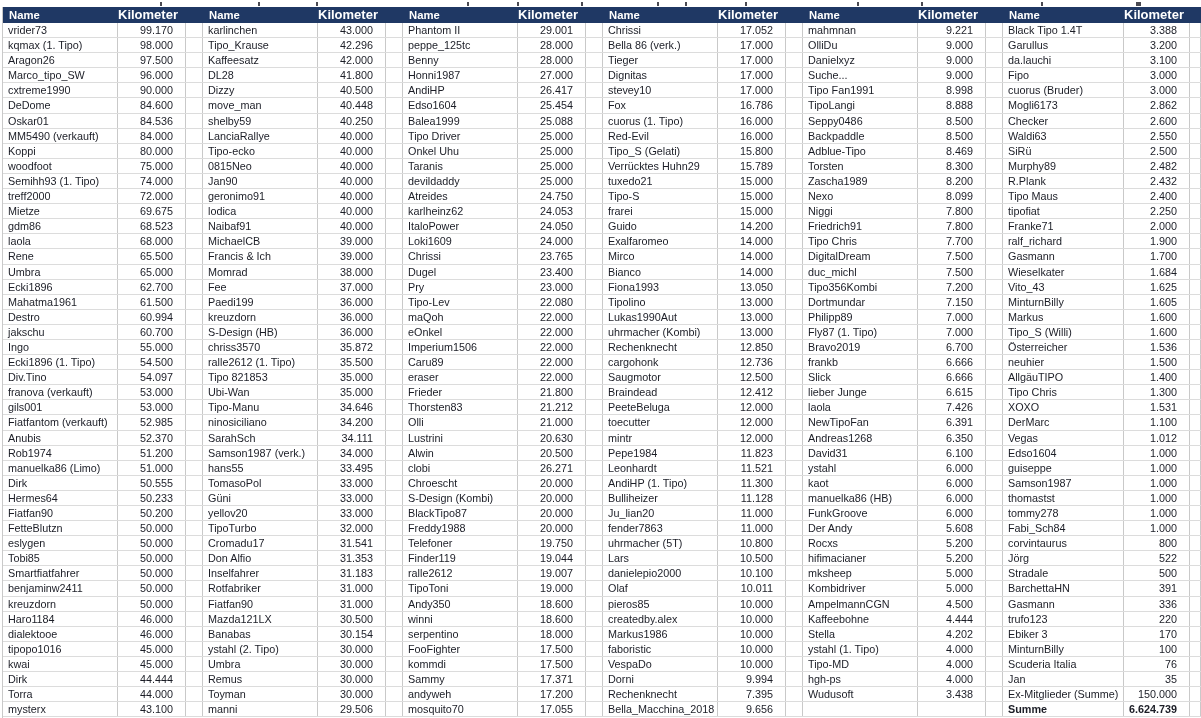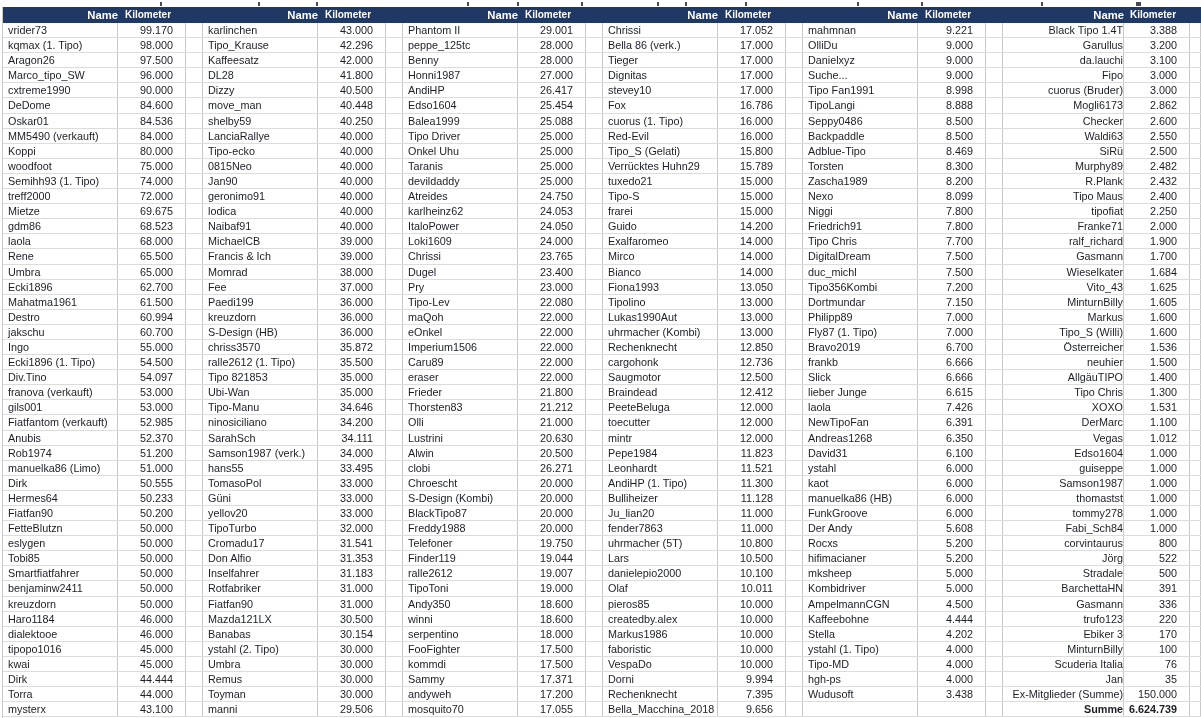--- a/index.html
+++ b/index.html
@@ -9,30 +9,30 @@
     -webkit-font-smoothing:antialiased;
   }
   *{box-sizing:border-box;}
   .topstrip{position:relative;height:7px;background:#ffffff;width:1201px;}
   .mark{position:absolute;top:2px;height:4px;width:2px;background:#4a4a52;}
   .sheet{display:flex;flex-direction:row;width:1201px;height:711px;align-items:stretch;}
   .gutter{width:3px;border-right:1px solid #c9c9c9;background:#fff;flex:0 0 3px;}
   .group{display:flex;flex-direction:column;flex:0 0 200px;width:200px;}
   .group.last{flex:0 0 198px;width:198px;}
   .hdr{display:flex;height:16px;background:#1F3864;flex:0 0 16px;}
-  .hdr .hname{width:115px;color:#fff;font-size:11.3px;font-weight:bold;padding-left:6px;line-height:16px;white-space:nowrap;overflow:hidden;text-align:right;}
-  .hdr .hkm{width:68px;color:#fff;font-size:10px;font-weight:bold;text-align:center;padding-right:8px;line-height:16px;white-space:nowrap;}
+  .hdr .hname{width:115px;color:#fff;font-size:11.3px;font-weight:bold;padding-left:6px;line-height:16px;white-space:nowrap;overflow:hidden;}
+  .hdr .hkm{width:68px;color:#fff;font-size:13px;font-weight:bold;text-align:left;padding-right:8px;line-height:16px;white-space:nowrap;}
   .hdr .hgap{flex:1;}
   .group.last .hdr .hname{width:121px;}
   .group.last .hdr .hkm{width:66px;}
   .row{display:flex;height:15.108px;flex:0 0 15.108px;border-bottom:1px solid #dcdcdc;background:#fff;}
   .cname{width:115px;border-right:1px solid #c9c9c9;padding-left:5px;font-size:10.8px;line-height:14px;color:#1b1d26;white-space:nowrap;overflow:hidden;}
   .ckm{width:68px;border-right:1px solid #c9c9c9;text-align:right;padding-right:12px;font-size:10.8px;line-height:14px;color:#1b1d26;white-space:nowrap;overflow:hidden;}
   .cgap{flex:1;border-right:1px solid #c9c9c9;}
-  .group.last .cname{width:121px;text-align:right;}
+  .group.last .cname{width:121px;}
   .group.last .ckm{width:66px;}
   .row.bold .cname,.row.bold .ckm{font-weight:bold;}
 </style>
 </head>
 <body>
 
 <div class="topstrip">
   <div class="mark" style="left:160px"></div>
   <div class="mark" style="left:258px"></div>
   <div class="mark" style="left:316px"></div>

